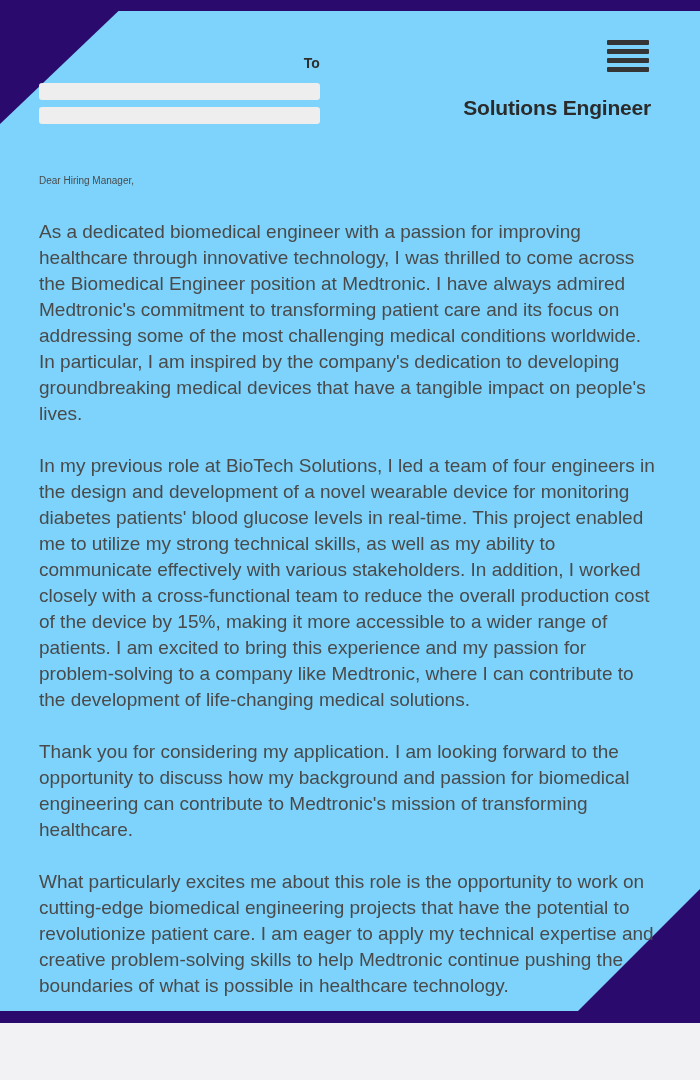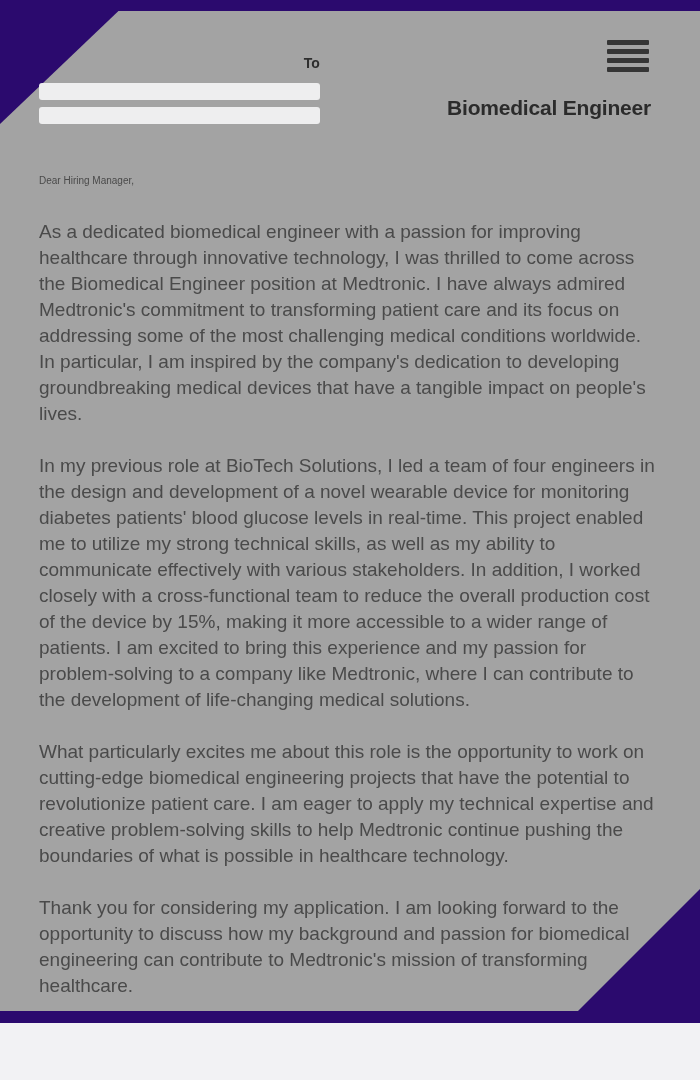--- a/index.html
+++ b/index.html
@@ -12,21 +12,21 @@
     background: #f2f2f4;
     font-family: "Liberation Sans", sans-serif;
     overflow: hidden;
   }
 
   
   .page {
     position: relative;
     width: 700px;
     height: 1023px;
-    background: #a3a3a3;
+    background: #7dd3fc;
     overflow: hidden;
     box-sizing: border-box;
   }
 
   
   .deco-top-bar {
     position: absolute;
     top: 0;
     left: 0;
     width: 700px;
@@ -176,28 +176,28 @@
       <div class="recipient-bar second"></div>
     </div>
 
     <div class="brand-block">
       <div class="hamburger">
         <span></span>
         <span></span>
         <span></span>
         <span></span>
       </div>
-      <div class="job-title">Biomedical Engineer</div>
+      <div class="job-title">Solutions Engineer</div>
     </div>
 
   </div>
 
   <div class="letter">
     <p class="salutation">Dear Hiring Manager,</p>
     <p class="para">As a dedicated biomedical engineer with a passion for improving healthcare through innovative technology, I was thrilled to come across the Biomedical Engineer position at Medtronic. I have always admired Medtronic's commitment to transforming patient care and its focus on addressing some of the most challenging medical conditions worldwide. In particular, I am inspired by the company's dedication to developing groundbreaking medical devices that have a tangible impact on people's lives.</p>
     <p class="para">In my previous role at BioTech Solutions, I led a team of four engineers in the design and development of a novel wearable device for monitoring diabetes patients' blood glucose levels in real-time. This project enabled me to utilize my strong technical skills, as well as my ability to communicate effectively with various stakeholders. In addition, I worked closely with a cross-functional team to reduce the overall production cost of the device by 15%, making it more accessible to a wider range of patients. I am excited to bring this experience and my passion for problem-solving to a company like Medtronic, where I can contribute to the development of life-changing medical solutions.</p>
+    <p class="para">Thank you for considering my application. I am looking forward to the opportunity to discuss how my background and passion for biomedical engineering can contribute to Medtronic's mission of transforming healthcare.</p>
     <p class="para">What particularly excites me about this role is the opportunity to work on cutting-edge biomedical engineering projects that have the potential to revolutionize patient care. I am eager to apply my technical expertise and creative problem-solving skills to help Medtronic continue pushing the boundaries of what is possible in healthcare technology.</p>
-    <p class="para">Thank you for considering my application. I am looking forward to the opportunity to discuss how my background and passion for biomedical engineering can contribute to Medtronic's mission of transforming healthcare.</p>
     <p class="closing">Sincerely,</p>
     <p class="signature">[Your Thank]</p>
   </div>
 
 </div>
 
 </body></html>

